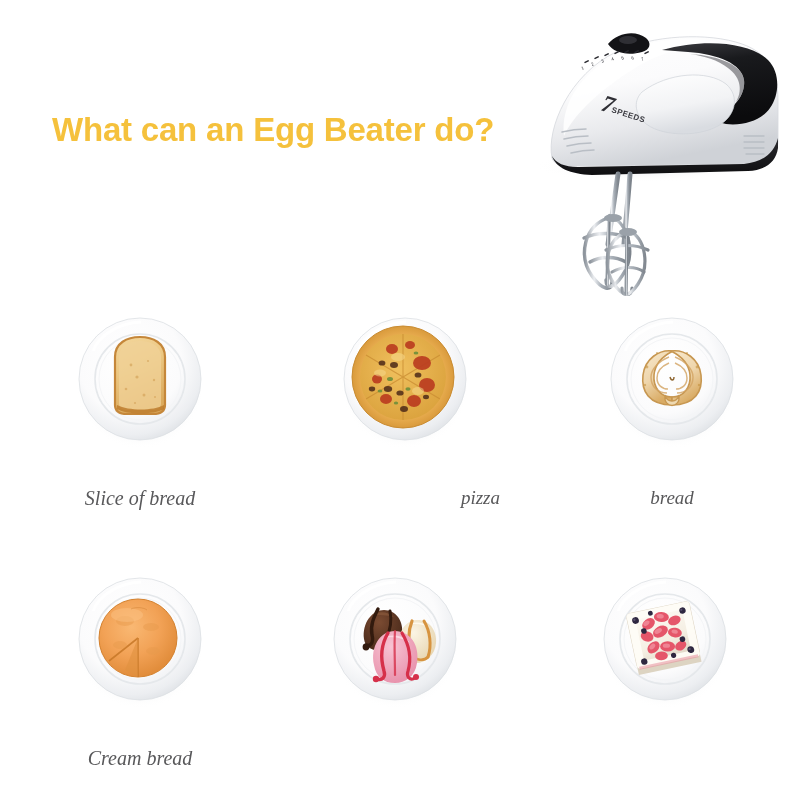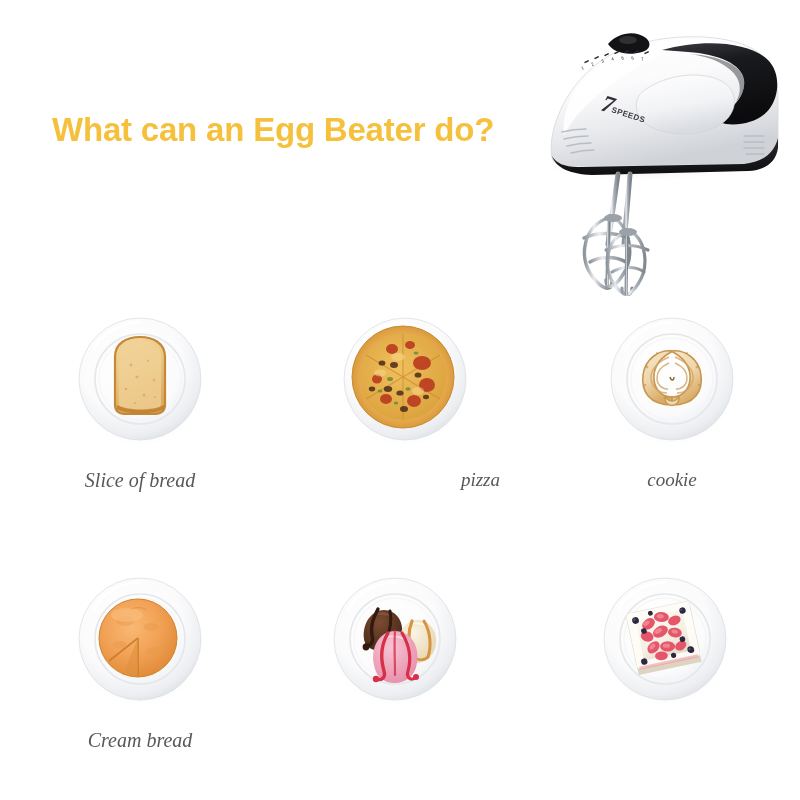--- a/index.html
+++ b/index.html
@@ -52,21 +52,21 @@
     margin: 0 auto;
   }
   .plate-wrap svg { display:block; width:100%; height:100%; }
 
   .caption {
     font-family: "Liberation Serif", serif;
     font-style: italic;
     font-size: 19px;
     color: #58585a;
     white-space: nowrap;
-    margin-top: 14px;
+    margin-top: 32px;
   }
   .caption.big { font-size: 20px; }
 </style>
 </head>
 <body>
 
 <div id="page">
 
   <div id="headline">What can an Egg Beater do?</div>
 
@@ -404,21 +404,21 @@
             <circle cx="50" cy="62" r="1.4"></circle>
               <circle cx="100" cy="62" r="1.4"></circle>
             <circle cx="48" cy="80" r="1.2"></circle>
               <circle cx="102" cy="80" r="1.2"></circle>
             <circle cx="60" cy="48" r="1.1"></circle>
               <circle cx="90" cy="48" r="1.1"></circle>
           </g>
         </g>
       </svg>
     </div>
-    <div class="caption">cookie</div>
+    <div class="caption">bread</div>
   </div>
 
   <div class="cell" style="left:45px; top:565px;">
     <div class="plate-wrap">
       <svg viewBox="0 0 150 150" xmlns="http://www.w3.org/2000/svg">
         <defs>
           <radialGradient id="plG4" cx="0.42" cy="0.36" r="0.68">
             <stop offset="0%" stop-color="#ffffff"></stop>
             <stop offset="62%" stop-color="#fbfbfc"></stop>
             <stop offset="88%" stop-color="#eceef1"></stop>

